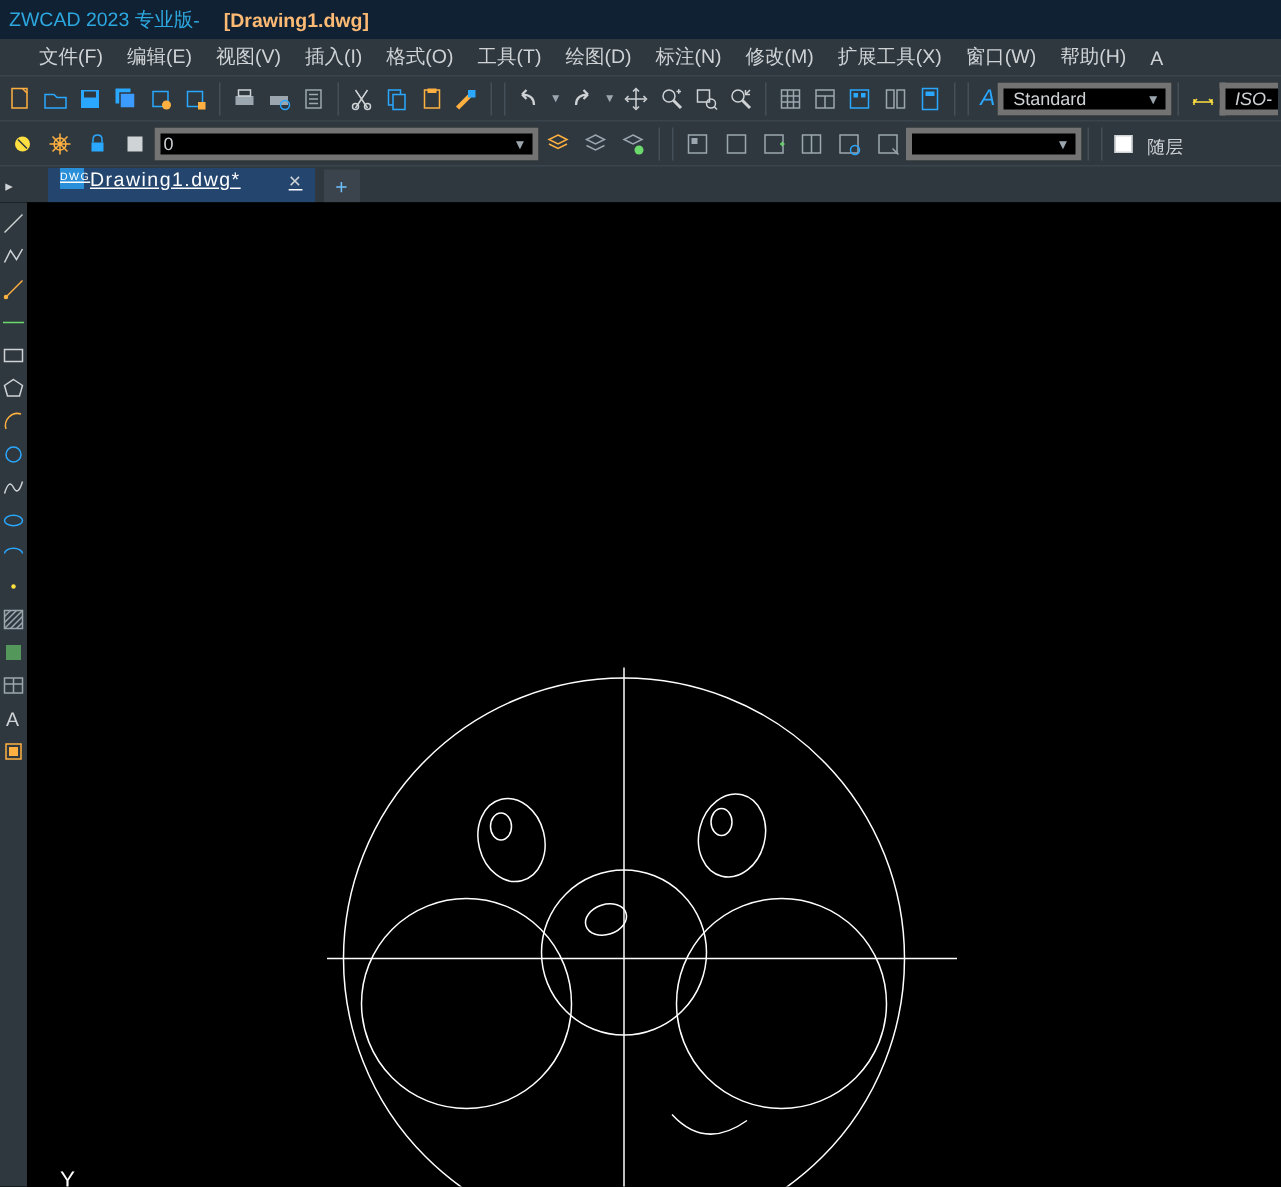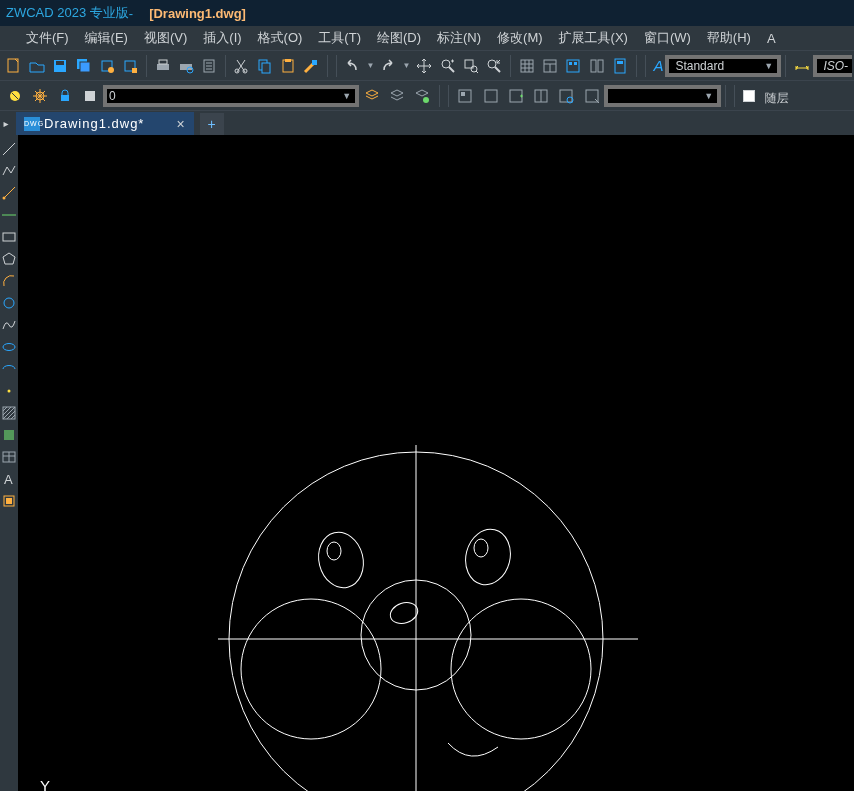--- a/index.html
+++ b/index.html
@@ -15,21 +15,21 @@
 
   
   .toolbar-row { height: 30px; background: #2f383f; display: flex; align-items: center; padding: 0 2px; border-top: 1px solid #3b444d; }
   .toolbar-row .btn { width: 24px; height: 24px; display: flex; align-items: center; justify-content: center; margin: 0 1px; cursor: pointer; color: #9ca6af; }
   .tb-sep { width: 1px; height: 22px; background: #454f58; margin: 0 4px; }
   .dropdown { background: #000000; border: 4px solid #737373; height: 22px; display: flex; align-items: center; padding: 0 4px 0 6px; color: #cfd3d6; font-size: 12px; cursor: pointer; }
   .dropdown .arrow { margin-left: 6px; font-size: 9px; color: #9ca6af; }
 
   
   .doc-tabs { height: 25px; background: #2f383f; display: flex; align-items: flex-end; border-top: 1px solid #3b444d; }
-  .doc-tab { height: 23px; background: #24466e; color: #fff; display: flex; align-items: center; padding: 0 8px; font-size: 13px; font-family: "Courier New", monospace; letter-spacing: 1px; margin-left: 4px; }
+  .doc-tab { height: 23px; background: #24466e; color: #fff; display: flex; align-items: flex-start; padding: 0 8px; font-size: 13px; font-family: "Courier New", monospace; letter-spacing: 1px; margin-left: 20px; text-decoration: underline; }
   .doc-tab .dwg-ico { width: 16px; height: 14px; background: #2a8fd9; display: inline-block; margin-right: 4px; font-size: 7px; color: #fff; text-align: center; line-height: 14px; font-family: Arial; }
   .doc-tab .close { margin-left: 32px; color: #cfd3d6; cursor: pointer; font-size: 14px; }
   .new-tab { width: 24px; height: 22px; background: #3b444d; margin-left: 6px; display: flex; align-items: center; justify-content: center; color: #6fbfff; font-size: 14px; cursor: pointer; }
   .tab-handle { width: 12px; height: 23px; color: #cfd3d6; display: flex; align-items: center; justify-content: center; font-size: 10px; }
 
   
   .work-area { position: relative; background: #000; height: 686px; display: flex; }
   .left-tool-strip { width: 18px; background: #2f383f; height: 100%; display: flex; flex-direction: column; align-items: center; padding-top: 4px; }
   .left-tool-strip .vbtn { width: 16px; height: 18px; margin: 2px 0; cursor: pointer; display: block; }
   .canvas { flex: 1; position: relative; background: #000; overflow: hidden; }

